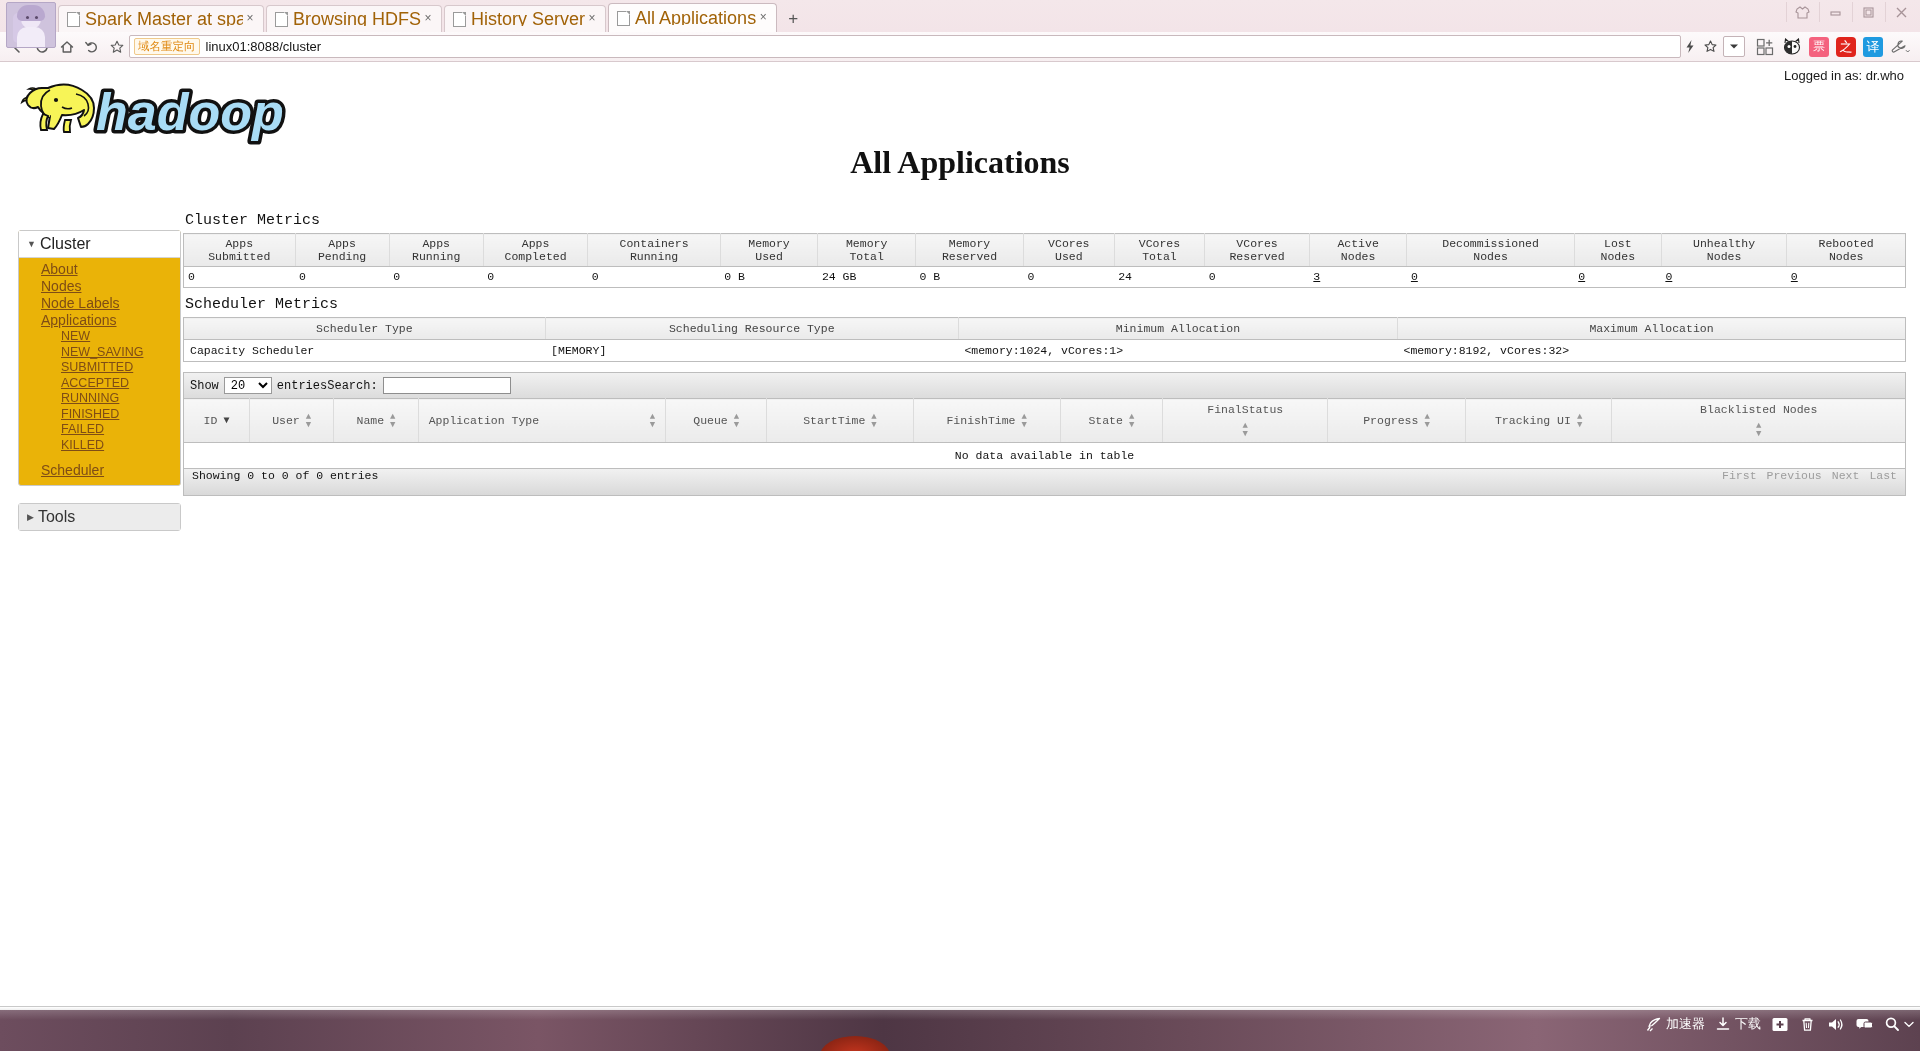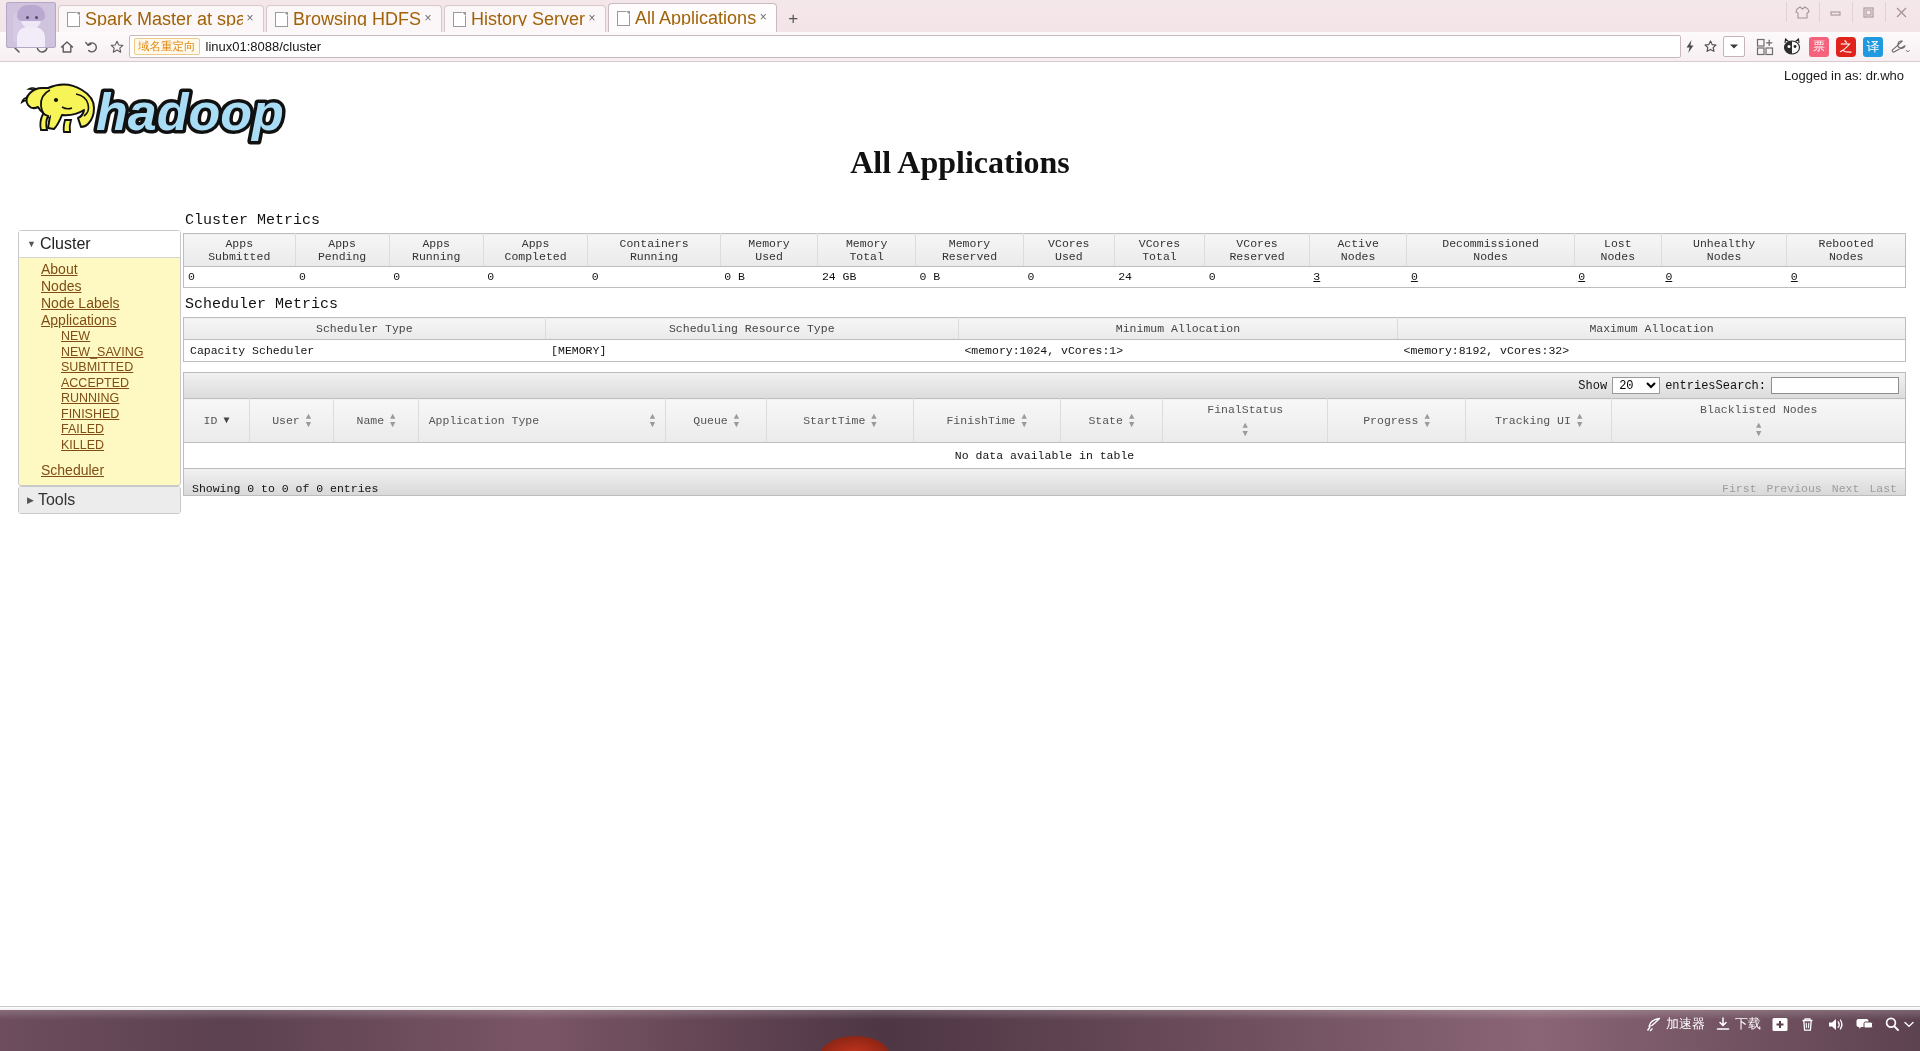--- a/index.html
+++ b/index.html
@@ -91,21 +91,21 @@
   #page{width:1920px;height:965px;background:#fff;position:relative;overflow:hidden;}
   #logged{position:absolute;right:16px;top:6px;font-size:13px;color:#1a1a1a;}
   #logo{position:absolute;left:10px;top:12px;width:300px;height:72px;}
   #apptitle{
     position:absolute;left:0;right:0;top:82px;text-align:center;
     font-size:32px;font-weight:bold;color:#111;font-family:"Liberation Serif",serif;
   }
 
   
   #sidebar{position:absolute;left:18px;top:168px;width:163px;}
-  .navblock{background:#fef9c3;border:1px solid #c9c9c9;border-radius:3px;margin-bottom:0;}
+  .navblock{background:#eab308;border:1px solid #c9c9c9;border-radius:3px;margin-bottom:17px;}
   .navhead{
     background:#fff;border-bottom:1px solid #d4d4d4;
     padding:4px 8px;font-size:16px;color:#222;font-family:"Liberation Sans",sans-serif;
   }
   .navhead.collapsed{background:#ececec;border-bottom:none;color:#333;}
   .caret{display:inline-block;font-size:9px;color:#555;margin-right:4px;vertical-align:2px;}
   .navbody{padding:3px 0 6px 0;}
   .navlink{
     display:block;font-size:14px;color:#7f4d15;text-decoration:underline;
     padding:1px 0 1px 22px;line-height:15px;white-space:nowrap;cursor:pointer;
@@ -150,21 +150,21 @@
     font-size:11.5px;font-weight:normal;color:#444;padding:4px 2px;text-align:center;
   }
   table.sched th:last-child{border-right:none;}
   table.sched td{font-size:11.5px;color:#111;padding:4px 6px;}
 
   
   #apps-panel{margin-top:10px;}
   #apps-toolbar{
     background:linear-gradient(#f1f1f1,#dcdcdc);
     border:1px solid #bdbdbd;border-bottom:none;
-    height:25px;display:flex;align-items:center;justify-content:flex-end;
+    height:25px;display:flex;align-items:center;justify-content:flex-start;
     padding:0 6px;font-family:"Liberation Mono","DejaVu Sans Mono",monospace;
     font-size:12px;color:#111;
   }
   #showwrap,#searchwrap{display:flex;align-items:center;gap:5px;}
   select.lenselect{
     font-family:"Liberation Mono","DejaVu Sans Mono",monospace;font-size:12px;
     height:17px;border:1px solid #9a9a9a;background:#fff;padding:0 2px;
   }
   input.searchbox{
     width:120px;height:15px;border:1px solid #8e8e8e;background:#fff;
@@ -185,21 +185,21 @@
   table.apps th:last-child{border-right:none;}
   .thinner{display:flex;align-items:center;justify-content:center;gap:6px;}
   .sortarrows{font-size:9px;color:#9a9a9a;line-height:8px;display:flex;flex-direction:column;}
   .sortarrows.desc{color:#444;font-size:10px;}
   table.apps td.empty{
     text-align:center;font-size:11.5px;color:#111;padding:6px 0;border-top:1px solid #cfcfcf;
   }
   #apps-footer{
     background:linear-gradient(#f1f1f1,#d9d9d9);
     border:1px solid #bdbdbd;border-top:none;height:26px;
-    display:flex;align-items:flex-end;justify-content:space-between;padding:0 8px;
+    display:flex;align-items:flex-start;justify-content:space-between;padding:0 8px;
     font-family:"Liberation Mono","DejaVu Sans Mono",monospace;font-size:11.5px;color:#111;
   }
   #pager{display:flex;gap:10px;color:#9d9d9d;}
   #pager span{cursor:default;}
 
   
   #desktop{
     position:absolute;left:0;top:1010px;width:1920px;height:41px;
     background:linear-gradient(90deg,#6d4d5e 0%,#5c4150 12%,#7a5565 28%,#4e3644 46%,#6a4b59 62%,#8a6575 80%,#5d4250 100%);
     overflow:hidden;

